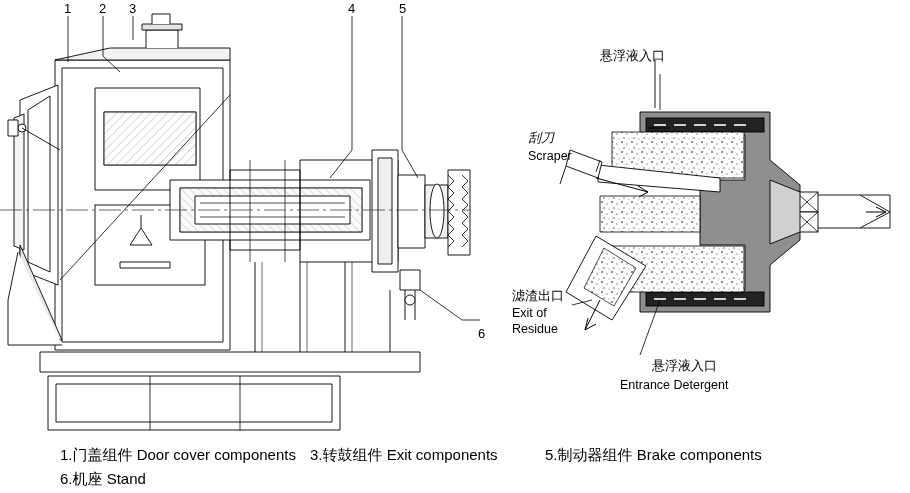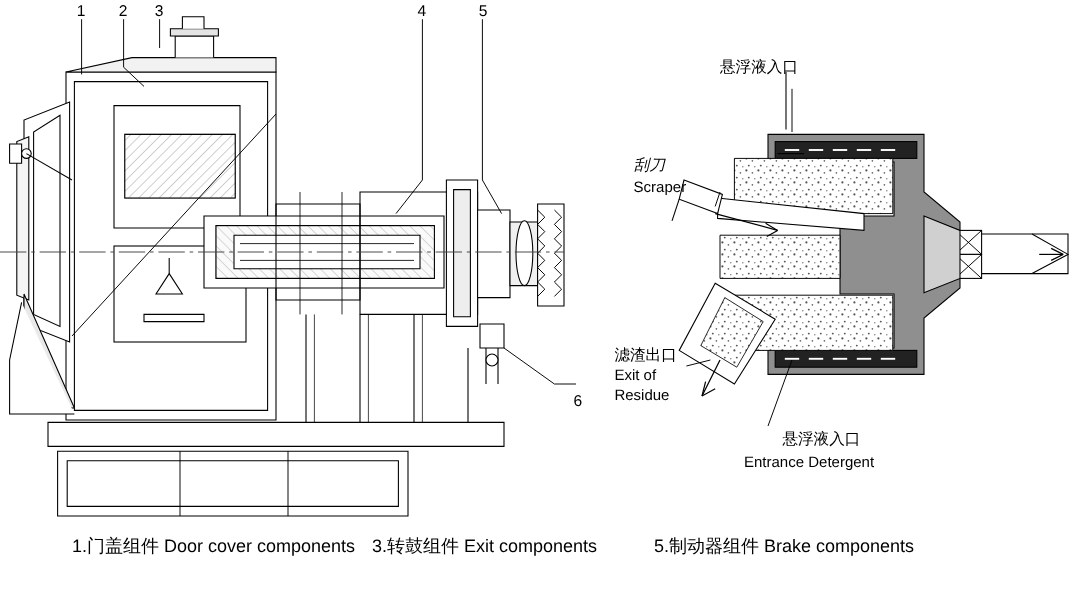--- a/index.html
+++ b/index.html
@@ -237,15 +237,19 @@
       <span>Door cover components</span>
     </div>
     <div>
       <span>3.</span><span>转鼓组件</span>
       <span>Exit components</span>
     </div>
     <div>
       <span>5.</span><span>制动器组件</span>
       <span>Brake components</span>
     </div>
+    <div>
+      <span>6.</span><span>机座</span>
+      <span>Stand</span>
+    </div>
   </div>
 
 </div>
 
 </body></html>

